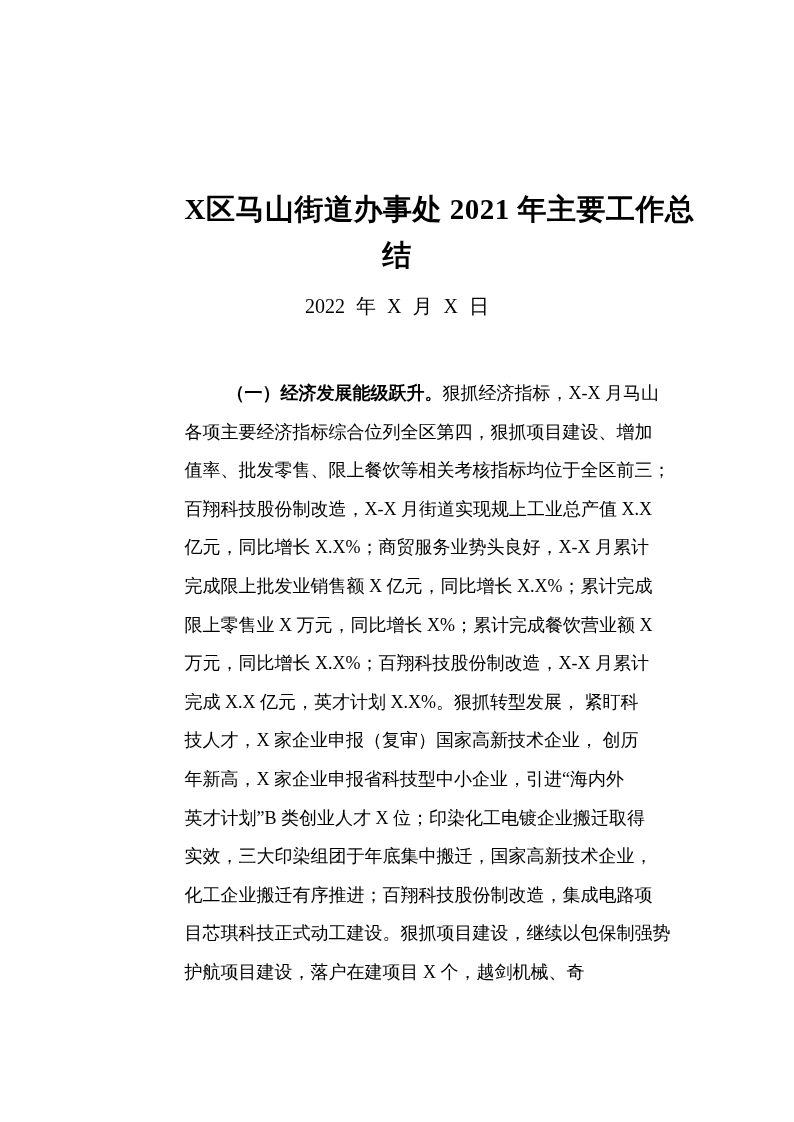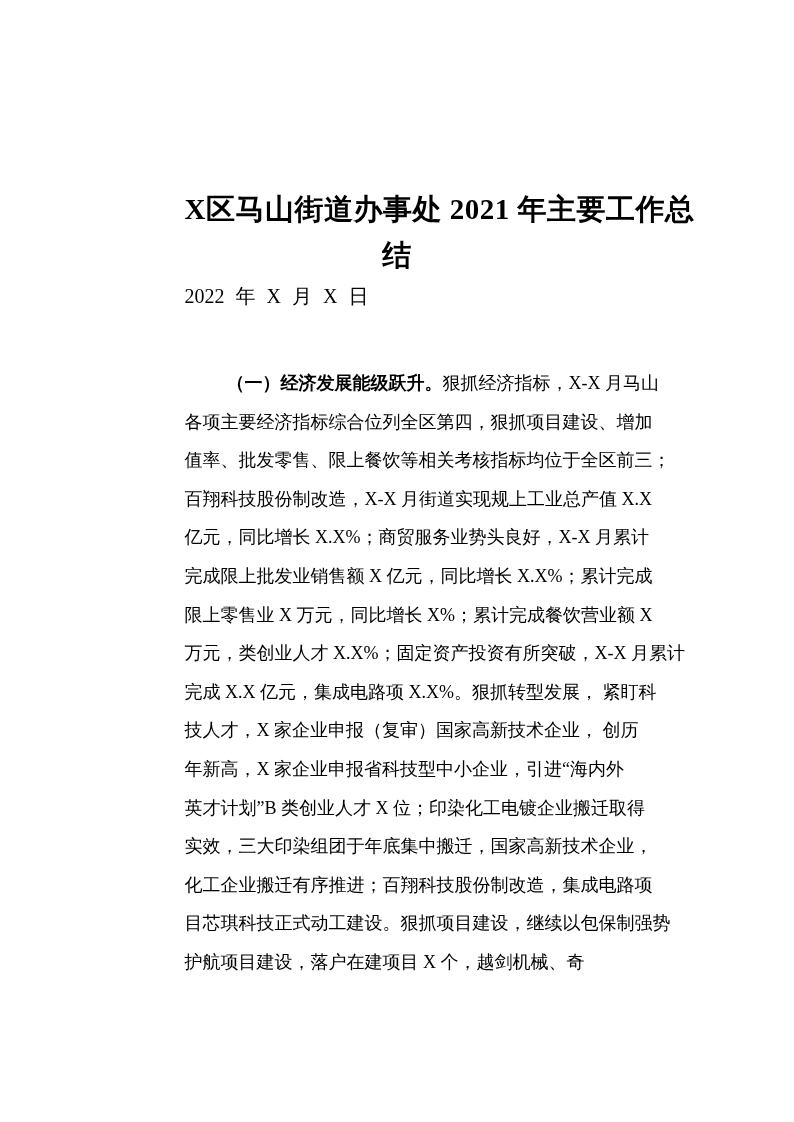--- a/index.html
+++ b/index.html
@@ -26,22 +26,22 @@
     font-weight: bold;
     line-height: 46px;
     letter-spacing: 0.5px;
     color: #000000;
   }
   .title-line {
     display: block;
     white-space: nowrap;
   }
   .doc-date {
-    margin-top: 4px;
-    text-align: left;
+    margin-top: 14px;
+    text-align: center;
     font-size: 20px;
     line-height: 28px;
     color: #000000;
     word-spacing: 6px;
   }
   .doc-body {
     margin-top: 54px;
     font-size: 18px;
     line-height: 38.6px;
     color: #000000;
@@ -73,22 +73,22 @@
   </h1>
   <div class="doc-date">2022 年 X 月 X 日</div>
   <div class="doc-body">
       <div class="body-line indent"><span class="seg-bold">（一）经济发展能级跃升。</span><span class="seg-regular">狠抓经济指标，X-X 月马山</span></div>
       <div class="body-line"><span class="seg-regular">各项主要经济指标综合位列全区第四，狠抓项目建设、增加</span></div>
       <div class="body-line"><span class="seg-regular">值率、批发零售、限上餐饮等相关考核指标均位于全区前三；</span></div>
       <div class="body-line"><span class="seg-regular">百翔科技股份制改造，X-X 月街道实现规上工业总产值 X.X</span></div>
       <div class="body-line"><span class="seg-regular">亿元，同比增长 X.X%；商贸服务业势头良好，X-X 月累计</span></div>
       <div class="body-line"><span class="seg-regular">完成限上批发业销售额 X 亿元，同比增长 X.X%；累计完成</span></div>
       <div class="body-line"><span class="seg-regular">限上零售业 X 万元，同比增长 X%；累计完成餐饮营业额 X</span></div>
-      <div class="body-line"><span class="seg-regular">万元，类创业人才 X.X%；固定资产投资有所突破，X-X 月累计</span></div>
-      <div class="body-line"><span class="seg-regular">完成 X.X 亿元，集成电路项 X.X%。狠抓转型发展， 紧盯科</span></div>
+      <div class="body-line"><span class="seg-regular">万元，同比增长 X.X%；百翔科技股份制改造，X-X 月累计</span></div>
+      <div class="body-line"><span class="seg-regular">完成 X.X 亿元，英才计划 X.X%。狠抓转型发展， 紧盯科</span></div>
       <div class="body-line"><span class="seg-regular">技人才，X 家企业申报（复审）国家高新技术企业， 创历</span></div>
       <div class="body-line"><span class="seg-regular">年新高，X 家企业申报省科技型中小企业，引进“海内外</span></div>
       <div class="body-line"><span class="seg-regular">英才计划”B 类创业人才 X 位；印染化工电镀企业搬迁取得</span></div>
       <div class="body-line"><span class="seg-regular">实效，三大印染组团于年底集中搬迁，国家高新技术企业，</span></div>
       <div class="body-line"><span class="seg-regular">化工企业搬迁有序推进；百翔科技股份制改造，集成电路项</span></div>
       <div class="body-line"><span class="seg-regular">目芯琪科技正式动工建设。狠抓项目建设，继续以包保制强势</span></div>
       <div class="body-line last"><span class="seg-regular">护航项目建设，落户在建项目 X 个，越剑机械、奇</span></div>
     </div>
 </div>
 

